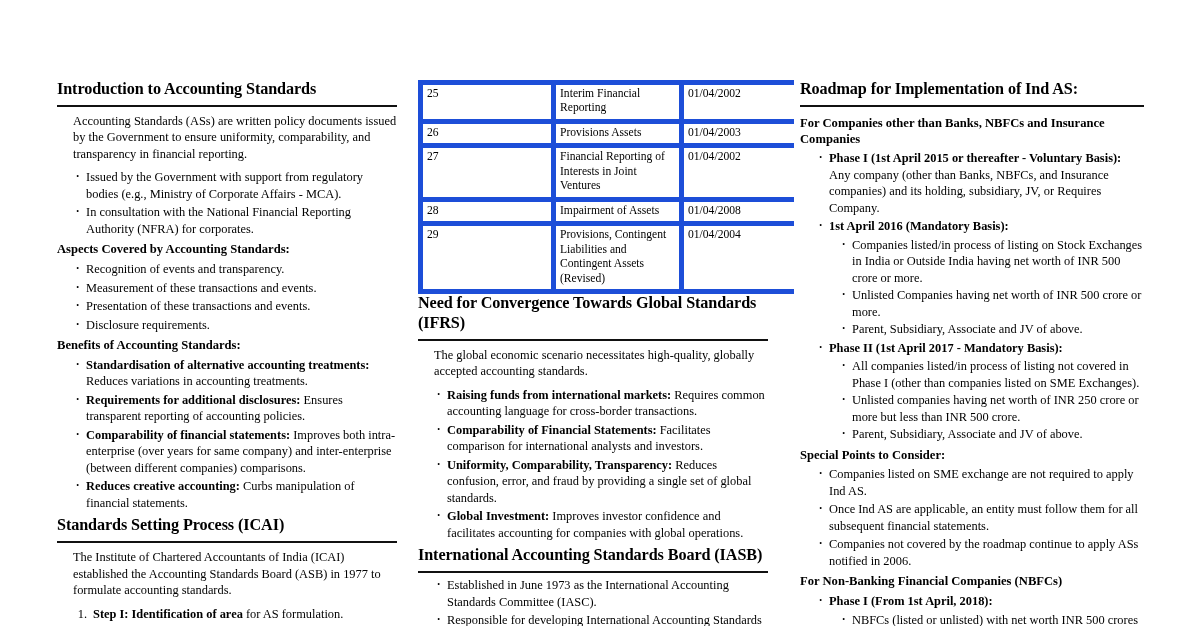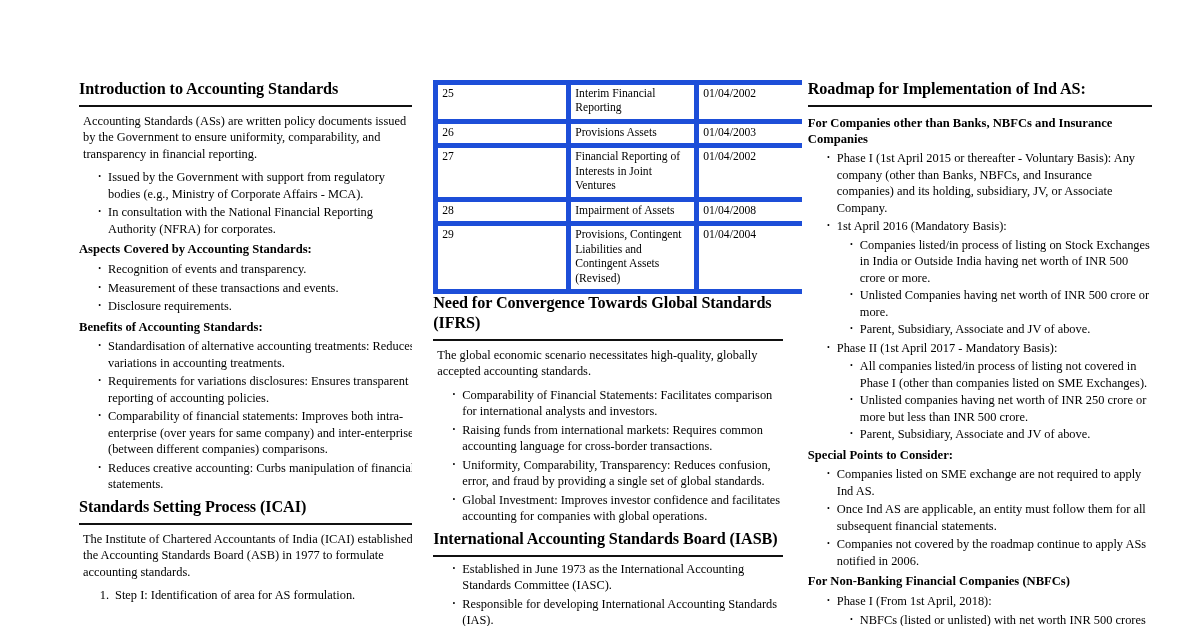--- a/index.html
+++ b/index.html
@@ -13,21 +13,20 @@
     overflow: hidden;
     font-family: "Liberation Serif", "DejaVu Serif", serif;
     color: #000000;
   }
   .page {
     position: relative;
     width: 1191px;
     height: 464px;
     padding-top: 80px;
     box-sizing: border-box;
-    padding-left: 22px;
   }
   .columns {
     display: flex;
     align-items: flex-start;
     gap: 0;
   }
   .col {
     box-sizing: border-box;
     overflow: hidden;
   }
@@ -55,21 +54,21 @@
     font-size: 12.6px;
     font-weight: bold;
     line-height: 1.25;
     margin: 2px 0 3px 0;
   }
   h3.sub.first { margin-top: 9px; }
 
   p.body {
     font-size: 12.4px;
     line-height: 1.33;
-    margin: 6px 0 7px 4px;
+    margin: 6px 0 7px 16px;
   }
 
   ul.bl, ol.nl {
     margin: 3px 0 5px 0;
     padding: 0 0 0 18px;
     list-style: none;
   }
   ul.bl > li {
     font-size: 12.4px;
     line-height: 1.33;
@@ -105,21 +104,21 @@
   }
   ol.nl > li::before {
     content: counter(nlc) ".";
     position: absolute;
     left: 0;
     top: 0;
     width: 18px;
     text-align: right;
   }
 
-  b, .b { font-weight: normal; }
+  b, .b { font-weight: bold; }
 
   table.as-table {
     border-collapse: collapse;
     width: 349px;
     table-layout: fixed;
     margin: 0 0 0 0;
   }
   table.as-table td {
     border: 5px solid #1d4ed8;
     font-size: 11.6px;
@@ -149,28 +148,29 @@
         <ul class="bl">
           <li>Issued by the Government with support from regulatory bodies (e.g., Ministry of Corporate Affairs - MCA).</li>
           <li>In consultation with the National Financial Reporting Authority (NFRA) for corporates.</li>
         </ul>
 
         <h3 class="sub">Aspects Covered by Accounting Standards:</h3>
 
         <ul class="bl">
           <li>Recognition of events and transparency.</li>
           <li>Measurement of these transactions and events.</li>
+          <li>Presentation of these transactions and events.</li>
           <li>Disclosure requirements.</li>
         </ul>
 
         <h3 class="sub">Benefits of Accounting Standards:</h3>
 
         <ul class="bl">
           <li><b>Standardisation of alternative accounting treatments:</b><span> Reduces variations in accounting treatments.</span></li>
-          <li><b>Requirements for variations disclosures:</b><span> Ensures transparent reporting of accounting policies.</span></li>
+          <li><b>Requirements for additional disclosures:</b><span> Ensures transparent reporting of accounting policies.</span></li>
           <li><b>Comparability of financial statements:</b><span> Improves both intra-enterprise (over years for same company) and inter-enterprise (between different companies) comparisons.</span></li>
           <li><b>Reduces creative accounting:</b><span> Curbs manipulation of financial statements.</span></li>
         </ul>
 
         <h1 class="sec sec-gap-top">Standards Setting Process (ICAI)</h1>
 
         <p class="body">The Institute of Chartered Accountants of India (ICAI) established the Accounting Standards Board (ASB) in 1977 to formulate accounting standards.</p>
 
         <ol class="nl">
           <li><b>Step I: Identification of area</b><span> for AS formulation.</span></li>
@@ -211,22 +211,22 @@
               <td class="c3">01/04/2004</td>
             </tr>
           </tbody>
         </table>
 
         <h1 class="sec mid-after-table">Need for Convergence Towards Global Standards (IFRS)</h1>
 
         <p class="body">The global economic scenario necessitates high-quality, globally accepted accounting standards.</p>
 
         <ul class="bl">
+          <li><b>Raising funds from international markets:</b><span> Requires common accounting language for cross-border transactions.</span></li>
           <li><b>Comparability of Financial Statements:</b><span> Facilitates comparison for international analysts and investors.</span></li>
-          <li><b>Raising funds from international markets:</b><span> Requires common accounting language for cross-border transactions.</span></li>
           <li><b>Uniformity, Comparability, Transparency:</b><span> Reduces confusion, error, and fraud by providing a single set of global standards.</span></li>
           <li><b>Global Investment:</b><span> Improves investor confidence and facilitates accounting for companies with global operations.</span></li>
         </ul>
 
         <h1 class="sec sec-gap-top">International Accounting Standards Board (IASB)</h1>
 
         <ul class="bl">
           <li><b></b><span>Established in June 1973 as the International Accounting Standards Committee (IASC).</span></li>
           <li><b></b><span>Responsible for developing International Accounting Standards (IAS).</span></li>
           <li><b></b><span>Restructured in 1997-1999, becoming IASB on April 1, 2001.</span></li>
@@ -238,21 +238,21 @@
 
     <div class="col col-right">
       <div class="inner">
 
         <h1 class="sec tight">Roadmap for Implementation of Ind AS:</h1>
 
         <h3 class="sub first">For Companies other than Banks, NBFCs and Insurance Companies</h3>
 
         <ul class="bl">
           <li>
-            <b>Phase I (1st April 2015 or thereafter - Voluntary Basis):</b><span> Any company (other than Banks, NBFCs, and Insurance companies) and its holding, subsidiary, JV, or Associate Company.</span>
+            <b>Phase I (1st April 2015 or thereafter - Voluntary Basis):</b><span> Any company (other than Banks, NBFCs, and Insurance companies) and its holding, subsidiary, JV, or Requires Company.</span>
           </li>
           <li>
             <b>1st April 2016 (Mandatory Basis):</b>
             <ul class="bl">
               <li>Companies listed/in process of listing on Stock Exchanges in India or Outside India having net worth of INR 500 crore or more.</li>
               <li>Unlisted Companies having net worth of INR 500 crore or more.</li>
               <li>Parent, Subsidiary, Associate and JV of above.</li>
             </ul>
           </li>
           <li>

